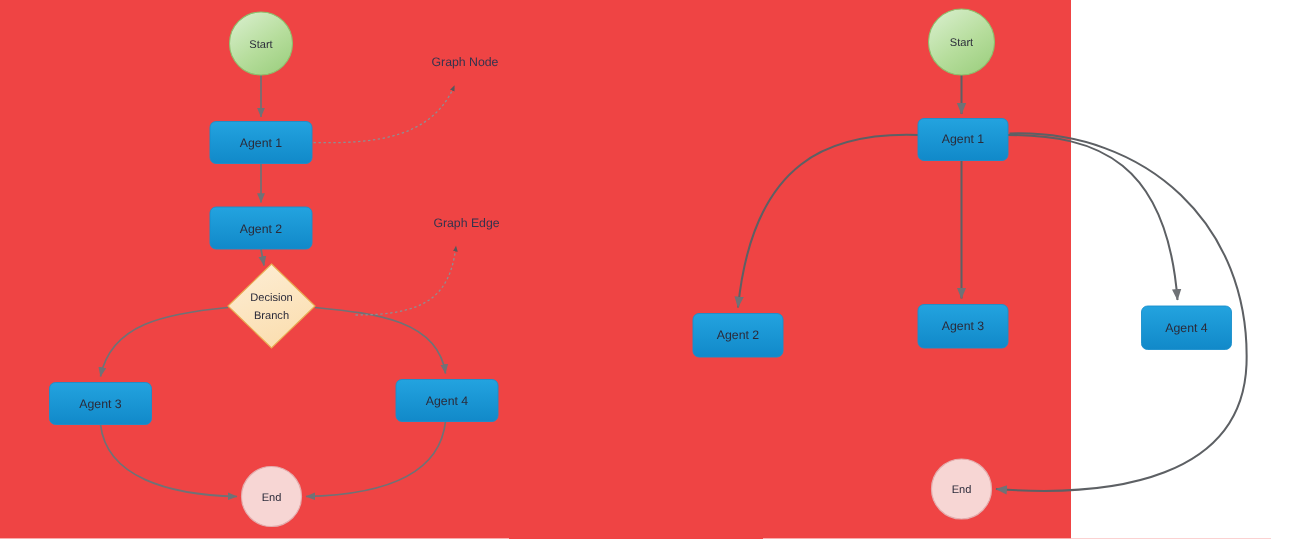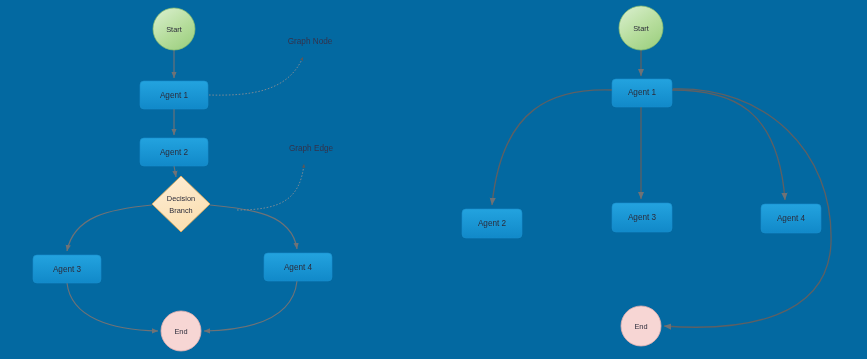--- a/index.html
+++ b/index.html
@@ -8,23 +8,23 @@
     background: #ffffff;
   }
   body {
     width: 867px;
     height: 359px;
     font-family: "Liberation Sans", sans-serif;
     overflow: hidden;
   }
   #canvas {
     position: relative;
-    width: 867px;
+    width: 714px;
     height: 359px;
-    background: #0369a1;
+    background: #ef4444;
   }
   svg.diagram {
     position: absolute;
     top: 0;
     display: block;
   }
   #diagram-left  { left: 0;   width: 434px; height: 359px; }
   #diagram-right { left: 434px; width: 433px; height: 359px; }
 
   .node-label {

